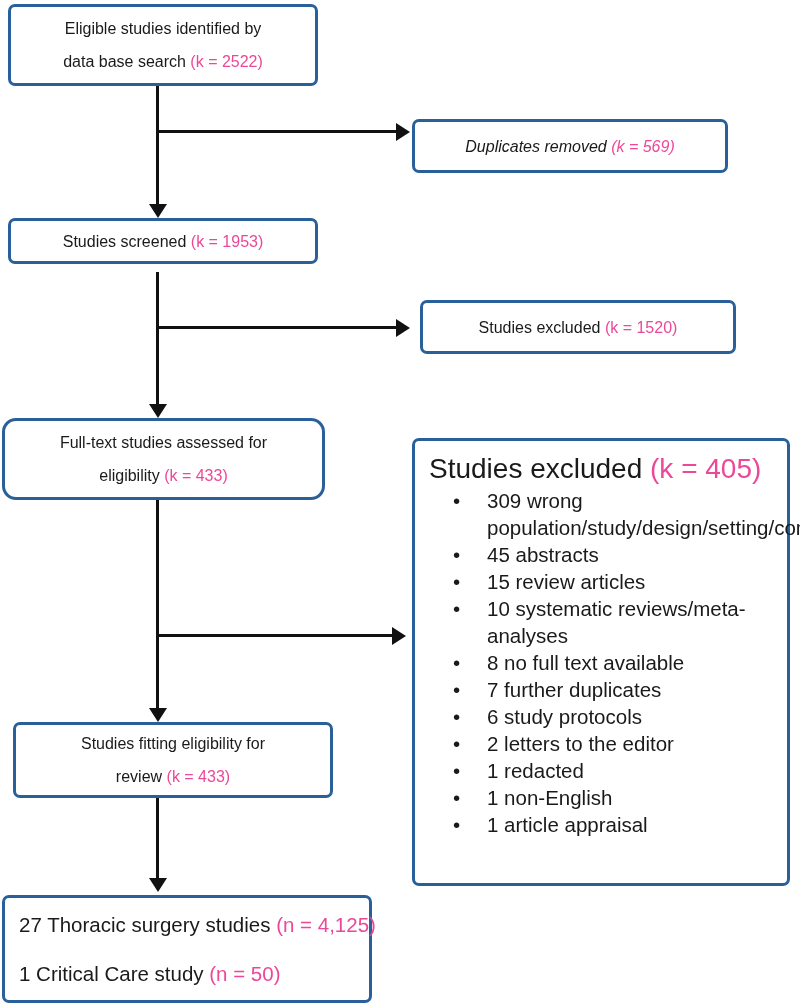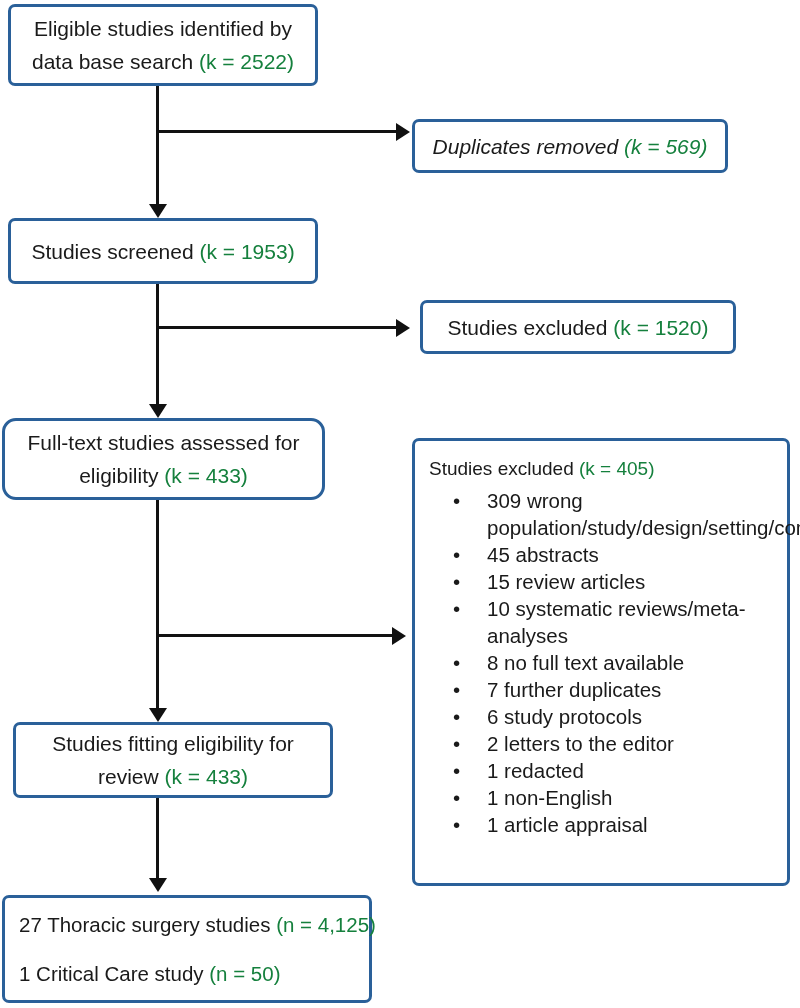--- a/index.html
+++ b/index.html
@@ -16,42 +16,42 @@
     position:absolute;
     box-sizing:border-box;
     background:#ffffff;
     border:3px solid #2a6099;
     border-radius:7px;
     display:flex;
     flex-direction:column;
     justify-content:center;
   }
   .box .line{
-    font-size:21px;
+    font-size:16px;
     line-height:33px;
     color:#1a1a1a;
     white-space:nowrap;
   }
   .ctr .line{text-align:center;}
   .lft .line{text-align:right;}
-  .num{color:#15803d;}
+  .num{color:#ec4899;}
 
   
   #box-identified{left:8px;  top:4px;   width:310px; height:82px;}
   #box-duplicates{left:412px;top:119px; width:316px; height:54px;font-style:italic;}
-  #box-screened  {left:8px;  top:218px; width:310px; height:66px;}
+  #box-screened  {left:8px;  top:218px; width:310px; height:46px;}
   #box-excluded1 {left:412px;top:300px; width:316px; height:54px;margin-left:8px;}
   #box-fulltext  {left:2px;  top:418px; width:323px; height:82px;border-radius:14px;}
   #box-fitting   {left:2px;  top:722px; width:320px; height:76px;margin-left:11px;}
   #box-final     {left:2px;  top:895px; width:370px; height:108px;}
   #box-exclusions{left:412px;top:438px; width:378px; height:448px;
                   justify-content:flex-start;padding:14px 10px 10px 14px;}
 
   #box-exclusions .heading{
-    font-size:19px;line-height:28px;color:#1a1a1a;margin-bottom:4px;
+    font-size:28px;line-height:28px;color:#1a1a1a;margin-bottom:4px;
   }
   #box-exclusions ul{
     list-style:none;margin:0;padding:0;
   }
   #box-exclusions li{
     position:relative;
     font-size:20.5px;
     line-height:27px;
     color:#1a1a1a;
     padding-left:58px;

